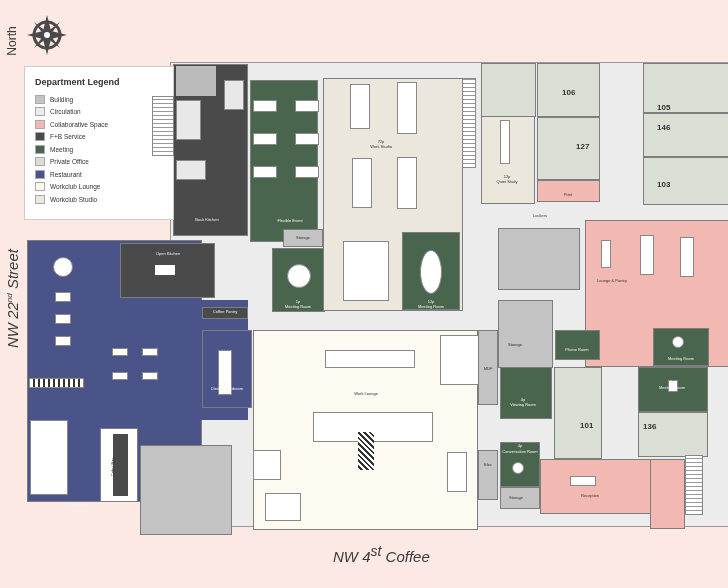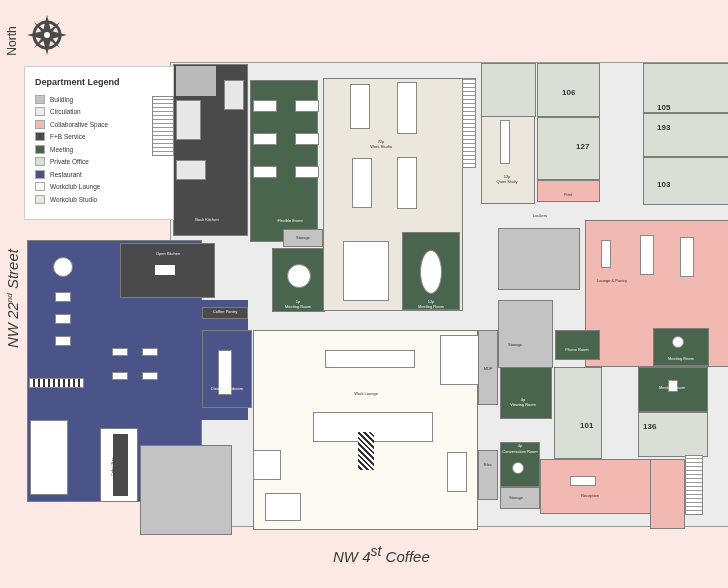--- a/index.html
+++ b/index.html
@@ -139,21 +139,21 @@
   <div class="room" style="left:481px;top:63px;width:55px;height:54px;background:#d9dfd5;"></div>
   <div class="room" style="left:537px;top:63px;width:63px;height:54px;background:#d9dfd5;"></div>
   <div class="num" style="left:562px;top:88px;">106</div>
   <div class="room" style="left:537px;top:117px;width:63px;height:63px;background:#d9dfd5;"></div>
   <div class="num" style="left:576px;top:142px;">127</div>
   <div class="room" style="left:537px;top:180px;width:63px;height:22px;background:#f2b9b2;"></div>
   <div class="lbl" style="left:568px;top:193px;">Print</div>
   <div class="room" style="left:643px;top:63px;width:86px;height:50px;background:#d9dfd5;"></div>
   <div class="num" style="left:657px;top:67px;margin-top:36px;">105</div>
   <div class="room" style="left:643px;top:113px;width:86px;height:44px;background:#d9dfd5;"></div>
-  <div class="num" style="left:657px;top:123px;">193</div>
+  <div class="num" style="left:657px;top:123px;">146</div>
   <div class="room" style="left:643px;top:157px;width:86px;height:48px;background:#d9dfd5;"></div>
   <div class="num" style="left:657px;top:180px;">103</div>
 
   <div class="lbl" style="left:540px;top:214px;">Lockers</div>
   <div class="room" style="left:498px;top:228px;width:82px;height:62px;background:#c3c3c3;"></div>
 
   <div class="room" style="left:585px;top:220px;width:145px;height:147px;background:#f2b9b2;"></div>
   <div class="desk" style="left:601px;top:240px;width:10px;height:28px;"></div>
   <div class="desk" style="left:640px;top:235px;width:14px;height:40px;"></div>
   <div class="desk" style="left:680px;top:237px;width:14px;height:40px;"></div>

